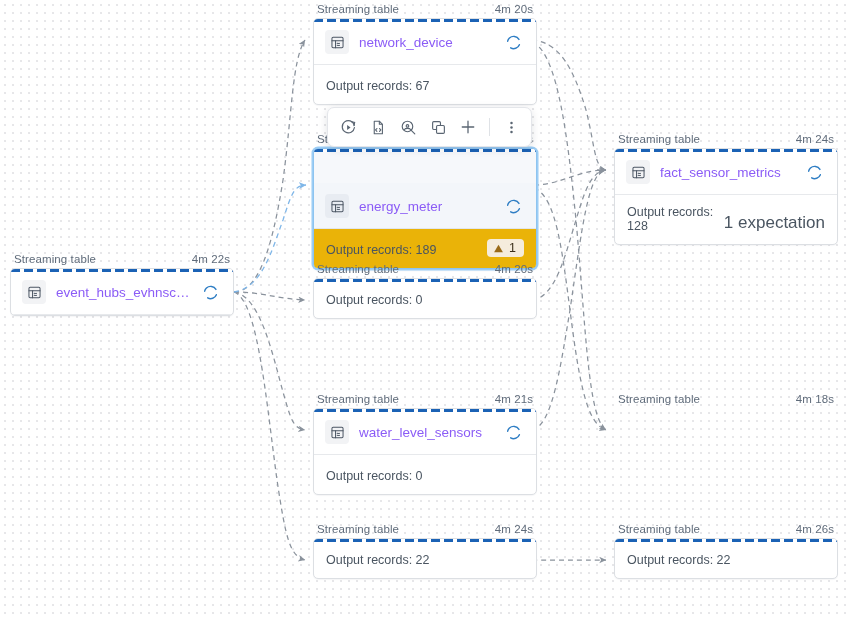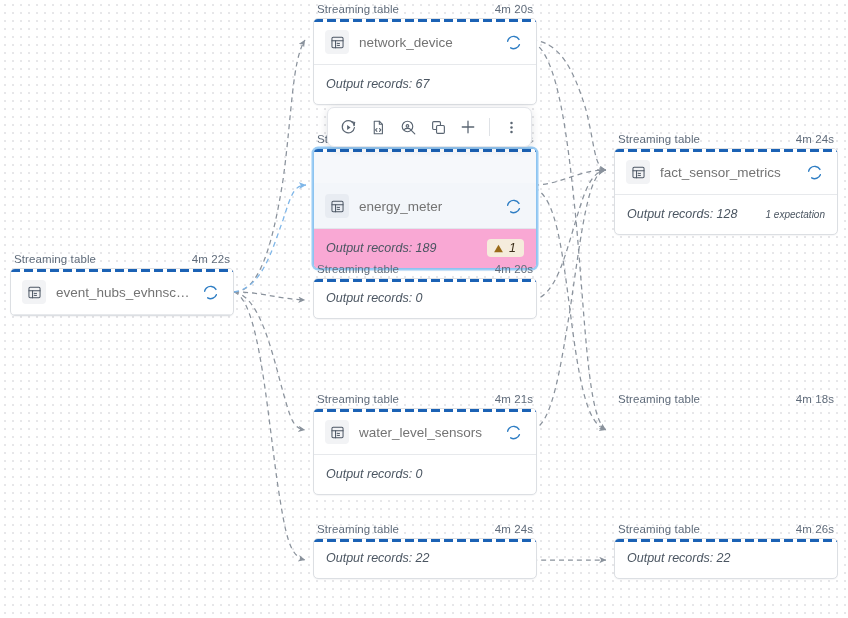--- a/index.html
+++ b/index.html
@@ -70,43 +70,42 @@
     width: 24px; height: 24px;
     border-radius: 4px;
     background: #f2f3f5;
     display: flex;
     align-items: center;
     justify-content: center;
   }
   .node-title {
     flex: 1 1 auto;
     font-size: 13.5px;
-    color: #737373;
+    color: #8b5cf6;
     white-space: nowrap;
     overflow: hidden;
     text-overflow: ellipsis;
   }
   .spinner {
     flex: 0 0 auto;
     width: 17px; height: 17px;
     margin-right: 2px;
   }
   .node-foot {
     display: flex;
-    align-items: center;
+    align-items: flex-end;
     justify-content: space-between;
     gap: 8px;
     padding: 10px 12px 11px 12px;
     font-size: 12.5px;
     color: #4a5561;
     min-height: 18px;
-    font-style: italic;
   }
   .foot-right {
-    font-size: 10px;
+    font-size: 17px;
     color: #4a5561;
     white-space: nowrap;
   }
   .warn-badge {
     display: inline-flex;
     align-items: center;
     gap: 5px;
     background: #f5ecdc;
     border-radius: 4px;
     padding: 2px 8px 2px 6px;
@@ -114,21 +113,21 @@
     color: #3b2f1a;
   }
 
   
   .node.selected .node-box {
     border: 1px solid #8dc4f0;
     box-shadow: 0 0 0 1.5px #9ccdf5, 0 1px 3px rgba(15,23,42,0.09);
     background: #f6f8fb;
   }
   .node.selected .node-head { background: #f3f6fa; border-bottom-color: #e1e6ec; margin-top: 34px; }
-  .node.selected .node-foot { background: #f9a8d4; }
+  .node.selected .node-foot { background: #eab308; }
   .node.selected .tbl-icon { background: #e8ecf2; }
 
   
   #node-toolbar {
     position: absolute;
     display: flex;
     align-items: center;
     gap: 2px;
     background: #ffffff;
     border: 1px solid #e4e6ea;

